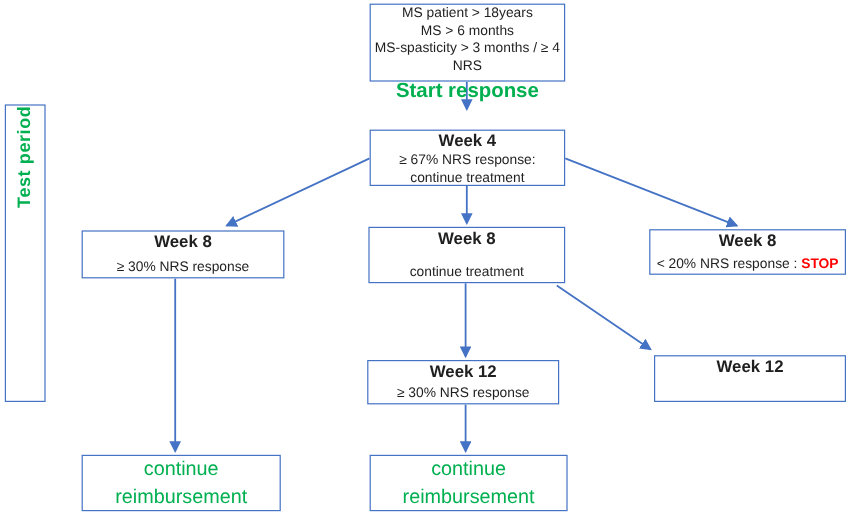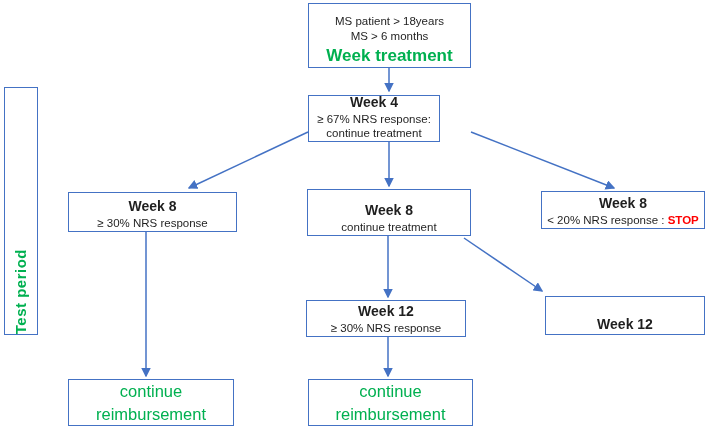--- a/index.html
+++ b/index.html
@@ -20,21 +20,21 @@
     overflow: hidden;
   }
   .node {
     position: absolute;
     box-sizing: border-box;
     border: 1.6px solid var(--border);
     background: var(--background);
     display: flex;
     flex-direction: column;
     align-items: center;
-    justify-content: flex-end;
+    justify-content: space-between;
     text-align: center;
     line-height: 1.28;
   }
   .title { font-size: 14px; font-weight: bold; color: var(--text); }
   .sub { font-size: 11.5px; color: var(--text); }
   .criteria { font-size: 11.5px; color: var(--text); }
   .action { font-size: 17px; font-weight: bold; color: var(--green); margin-top: 2px; }
   .stop { color: var(--red); font-weight: bold; }
   .green-big { font-size: 16.5px; font-weight: normal; color: var(--green); line-height: 1.35; }
   .vert-label {
@@ -49,21 +49,21 @@
     position: absolute;
     left: 0; top: 0;
     width: 709px; height: 430px;
     pointer-events: none;
   }
   svg.arrows line { stroke: var(--border); stroke-width: 1.5; }
   svg.arrows marker path { fill: var(--border); }
 
   
   #box-start        { left: 308px; top: 3px;   width: 163px; height: 65px; }
-  #box-week4        { left: 308px; top: 95px;  width: 132px; height: 47px; }
+  #box-week4        { left: 308px; top: 108px;  width: 163px; height: 47px; }
   #box-week8-left   { left: 68px;  top: 192px; width: 169px; height: 40px; }
   #box-week8-mid    { left: 307px; top: 189px; width: 164px; height: 47px; }
   #box-week8-right  { left: 541px; top: 191px; width: 164px; height: 38px; }
   #box-week12-mid   { left: 306px; top: 300px; width: 160px; height: 37px; }
   #box-week12-right { left: 545px; top: 296px; width: 160px; height: 39px; }
   #box-reimb-left   { left: 68px;  top: 379px; width: 166px; height: 47px; }
   #box-reimb-mid    { left: 308px; top: 379px; width: 165px; height: 47px; }
   #box-test-period  { left: 4px;   top: 87px;  width: 34px;  height: 248px; }
 </style>
 </head>
@@ -87,21 +87,22 @@
     <line x1="388" y1="337" x2="388" y2="376" marker-end="url(#arrow)"></line>
   </svg>
 
   <div class="node" id="box-test-period">
     <span class="vert-label">Test period</span>
   </div>
 
   <div class="node" id="box-start">
     <span class="criteria">MS patient &gt; 18years</span>
     <span class="criteria">MS &gt; 6 months</span>
-    <span class="action">Week treatment</span>
+    <span class="criteria">MS-spasticity &gt; 3 months / ≥ 4 NRS</span>
+    <span class="action">Start response</span>
   </div>
 
   <div class="node" id="box-week4">
     <span class="title">Week 4</span>
     <span class="sub">≥ 67% NRS response:</span>
     <span class="sub">continue treatment</span>
   </div>
 
   <div class="node" id="box-week8-left">
     <span class="title">Week 8</span>

